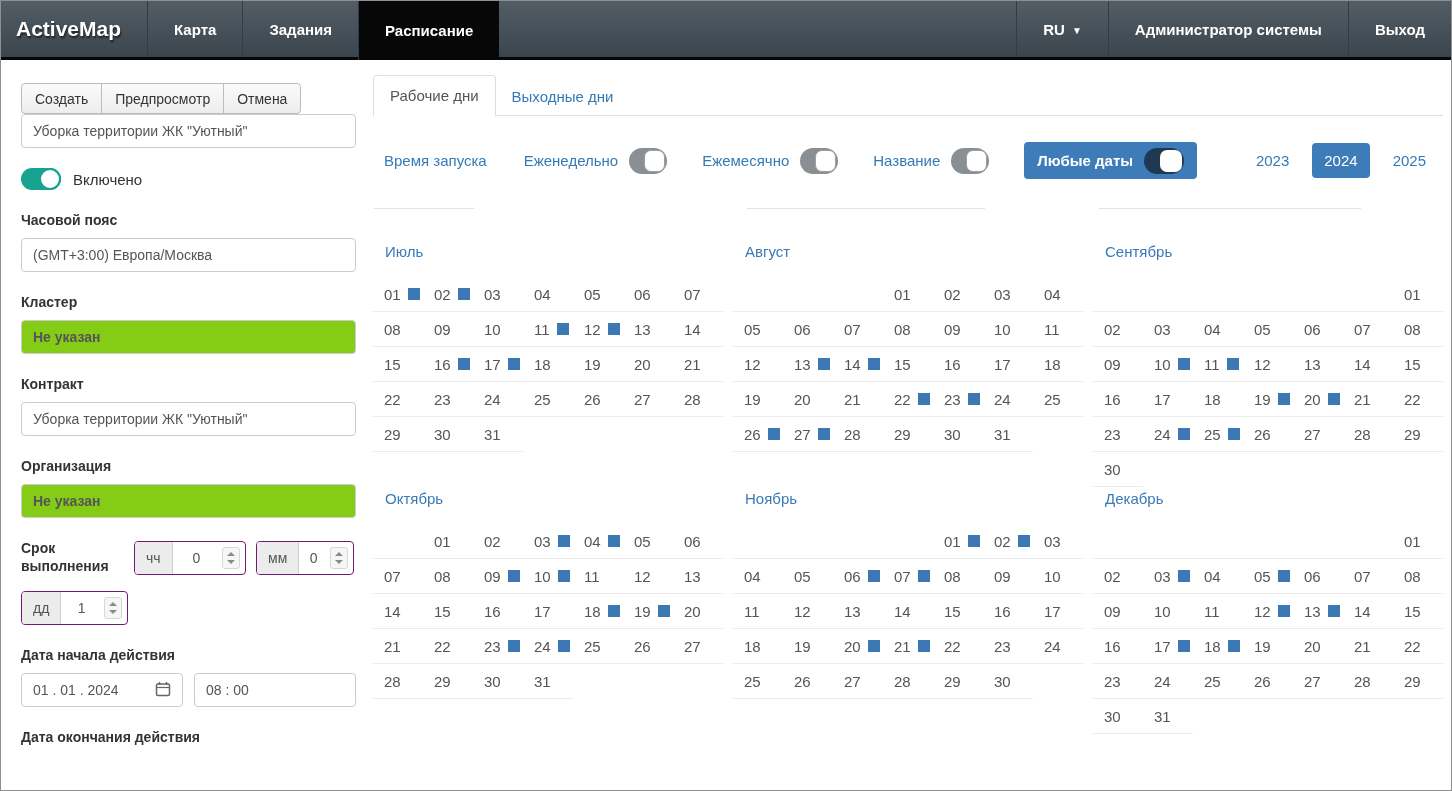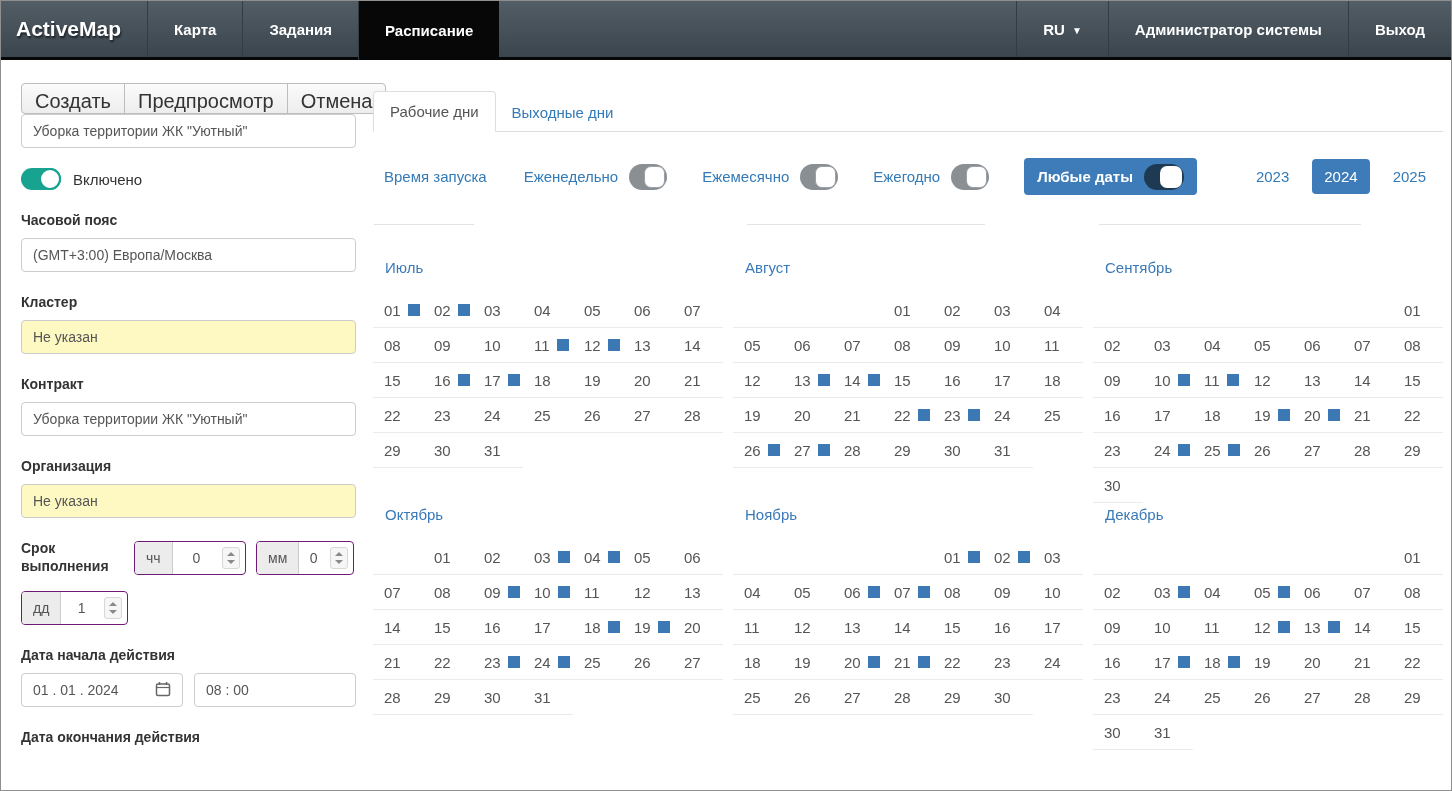--- a/index.html
+++ b/index.html
@@ -15,28 +15,28 @@
   .nav-spacer { flex:1; }
   .caret { font-size:10px; margin-left:7px; position:relative; top:1px; }
 
   
   .content { display:flex; height:729px; }
   .sidebar { width:372px; padding:23px 17px 0 20px; flex:none; }
   .main { flex:1; padding:0 20px 0 0; position:relative; }
 
   
   .btn-row { display:inline-flex; }
-  .btn { background:linear-gradient(#fbfbfb,#ededed); border:1px solid #bdbdbd; color:#333; font-size:20px; font-family:inherit; padding:6px 13px; height:31px; cursor:pointer; }
+  .btn { background:linear-gradient(#fbfbfb,#ededed); border:1px solid #bdbdbd; color:#333; font-size:14px; font-family:inherit; padding:6px 13px; height:31px; cursor:pointer; }
   .btn + .btn { margin-left:-1px; }
   .btn:first-child { border-radius:4px 0 0 4px; }
   .btn:last-child { border-radius:0 4px 4px 0; }
 
   .fld-label { font-weight:bold; font-size:14px; color:#333; margin:21px 0 9px; line-height:18px; }
   .tbox { width:335px; height:34px; border:1px solid #ccc; border-radius:4px; padding:0 11px; font-size:14px; color:#555; display:flex; align-items:center; background:#fff; }
-  .tbox.disabled { background:#fef9c3; }
+  .tbox.disabled { background:#84cc16;font-weight:bold; }
 
   .enabled-row { display:flex; align-items:center; margin:20px 0 2px; }
   .switch-teal { width:40px; height:22px; border-radius:11px; background:#17a390; position:relative; flex:none; cursor:pointer; }
   .switch-teal .knob { position:absolute; right:0; top:0; width:22px; height:22px; border-radius:50%; background:#fff; border:2px solid #17a390; }
   .enabled-row .lbl { font-size:15px; color:#333; margin-left:12px; }
 
   .duration { display:flex; }
   .dur-left { width:113px; flex:none; }
   .dur-right { display:flex; gap:10px; margin-top:23px; }
   .spin-group { display:inline-flex; border:1px solid #701a75; border-radius:4px; height:34px; align-items:stretch; overflow:hidden; background:#fff; }
@@ -47,21 +47,21 @@
   .tri-dn { width:0; height:0; border-left:4px solid transparent; border-right:4px solid transparent; border-top:4px solid #8a8a8a; }
   .g-dd { width:107px; margin-top:7px; }
   .g-hh { width:112px; }
   .g-mm { width:98px; }
 
   .dt-row { display:flex; gap:11px; }
   .dt-box { width:164px; height:34px; border:1px solid #ccc; border-radius:4px; padding:0 11px; font-size:14px; color:#555; display:flex; align-items:center; }
   .dt-box .ico { margin-left:auto; }
 
   
-  .tabs { display:flex; align-items:flex-end; border-bottom:1px solid #ddd; padding-top:31px; }
+  .tabs { display:flex; align-items:flex-end; border-bottom:1px solid #ddd; padding-top:15px; }
   .tab { font-size:15px; padding:11px 16px; cursor:pointer; margin-bottom:-1px; }
   .tab.active { color:#555; background:#fff; border:1px solid #ddd; border-bottom:1px solid #fff; border-radius:4px 4px 0 0; }
   .tab.inactive { color:#337ab7; }
 
   
   .filters { display:flex; align-items:center; margin-top:26px; padding-left:11px; }
   .runtime { color:#337ab7; font-size:15px; margin-right:37px; cursor:pointer; }
   .tgl-group { display:flex; align-items:center; margin-right:35px; cursor:pointer; }
   .tgl-label { color:#337ab7; font-size:15px; margin-right:11px; }
   .switch { width:38px; height:26px; border-radius:13px; background:#8a8f94; position:relative; flex:none; }
@@ -207,21 +207,21 @@
               <span class="knob"></span>
             </span>
         </div>
         <div class="tgl-group">
           <span class="tgl-label">Ежемесячно</span>
           <span class="switch">
               <span class="knob"></span>
             </span>
         </div>
         <div class="tgl-group">
-          <span class="tgl-label">Ежегодно</span>
+          <span class="tgl-label">Название</span>
           <span class="switch">
               <span class="knob"></span>
             </span>
         </div>
         <button class="any-dates">
           <span class="adl">Любые даты</span>
           <span class="switch-navy">
               <span class="knob"></span>
             </span>
         </button>

